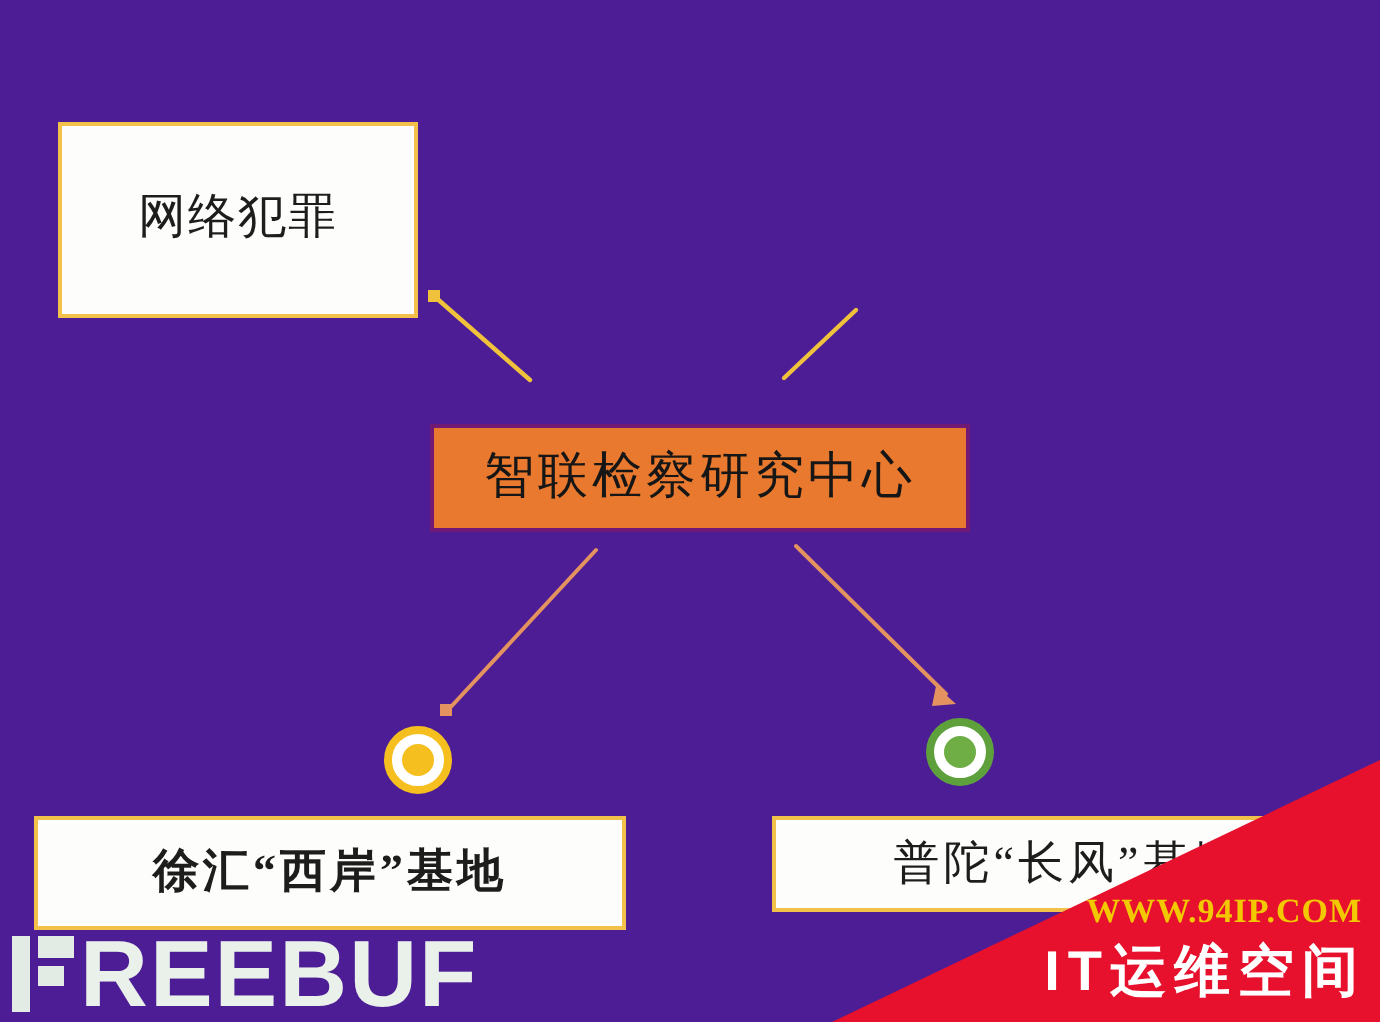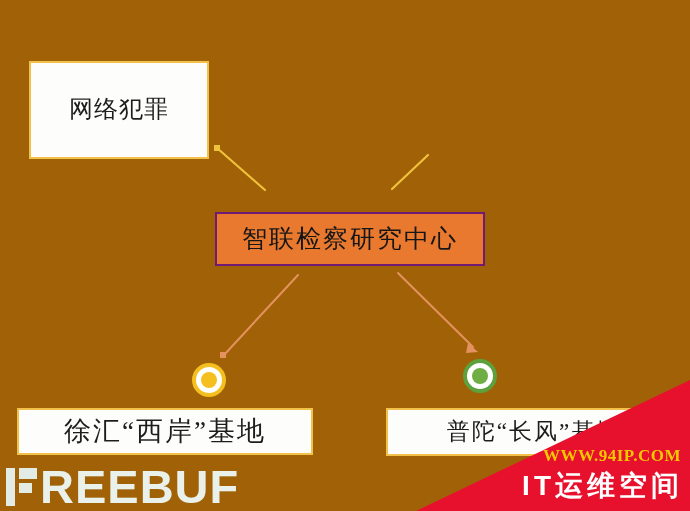--- a/index.html
+++ b/index.html
@@ -7,21 +7,21 @@
     padding: 0;
     background: #ffffff;
   }
   body {
     font-family: "Liberation Serif", "DejaVu Serif", serif;
   }
   #canvas {
     position: relative;
     width: 690px;
     height: 511px;
-    background: #a16207;
+    background: #4c1d95;
     overflow: hidden;
   }
 
   
   #connectors {
     position: absolute;
     left: 0;
     top: 0;
     width: 690px;
     height: 511px;
@@ -80,23 +80,24 @@
     font-size: 25px;
     letter-spacing: 2px;
     color: #161616;
   }
 
   
   #node-xuhui {
     left: 17px;
     top: 408px;
     width: 296px;
-    height: 47px;
-    font-size: 27px;
+    height: 57px;
+    font-size: 23px;
     letter-spacing: 2px;
+    font-weight: bold;
   }
 
   
   #node-putuo {
     left: 386px;
     top: 408px;
     width: 296px;
     height: 48px;
     font-size: 23px;
     letter-spacing: 2px;

